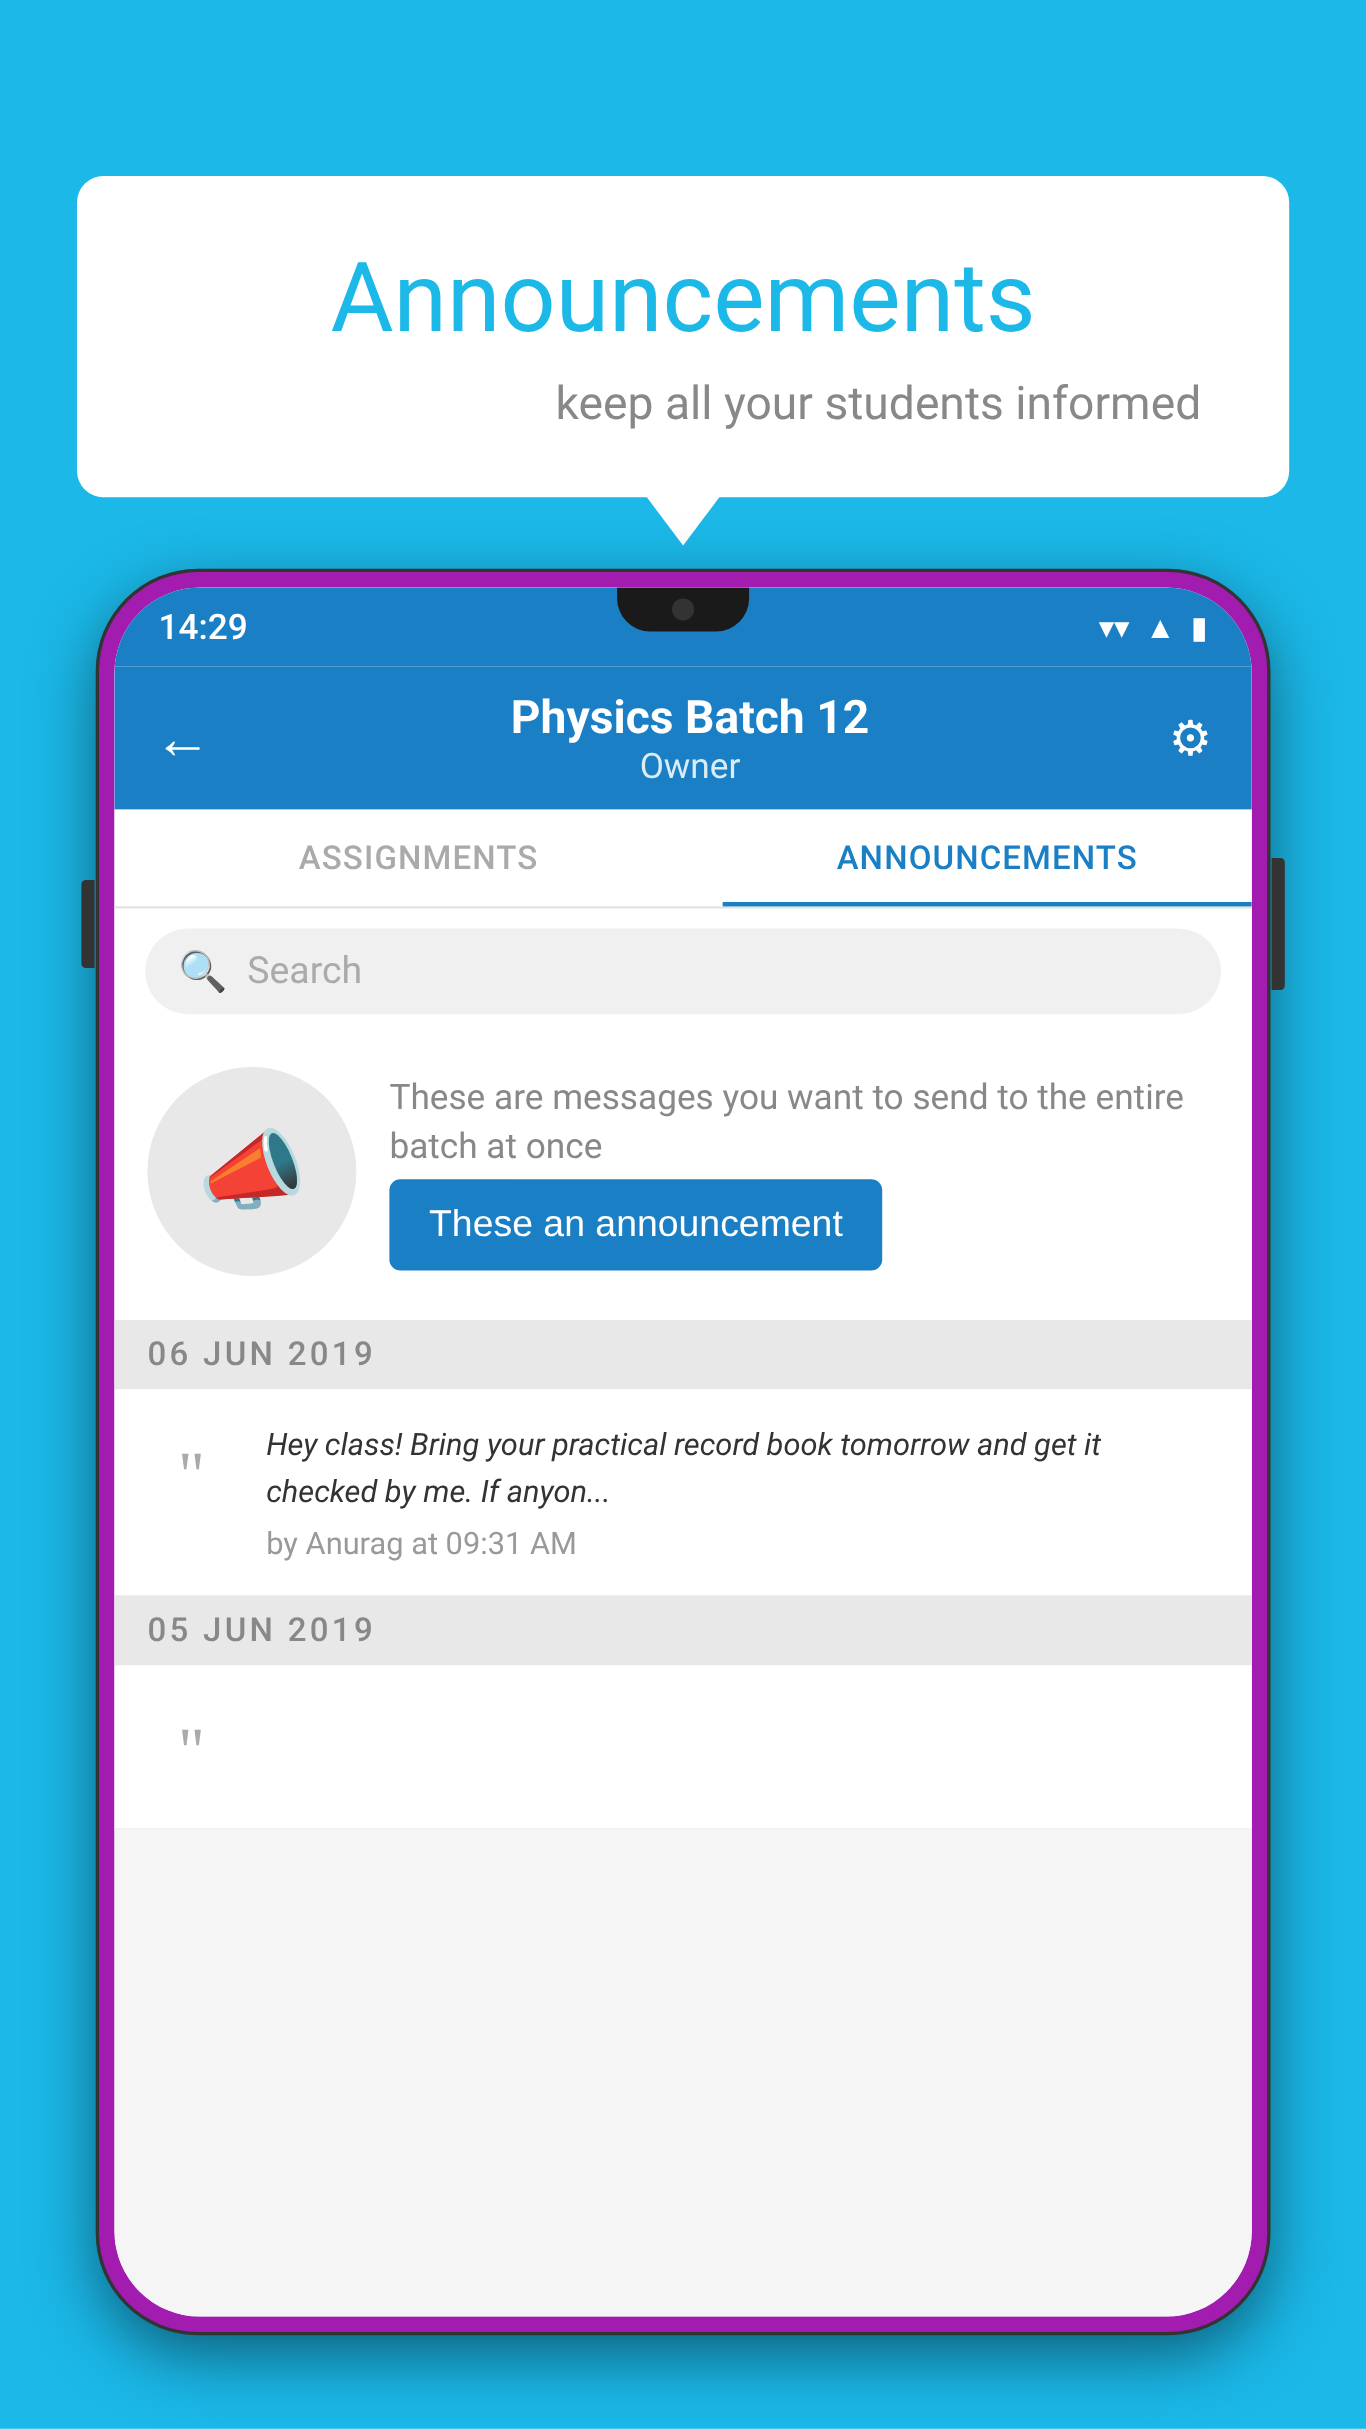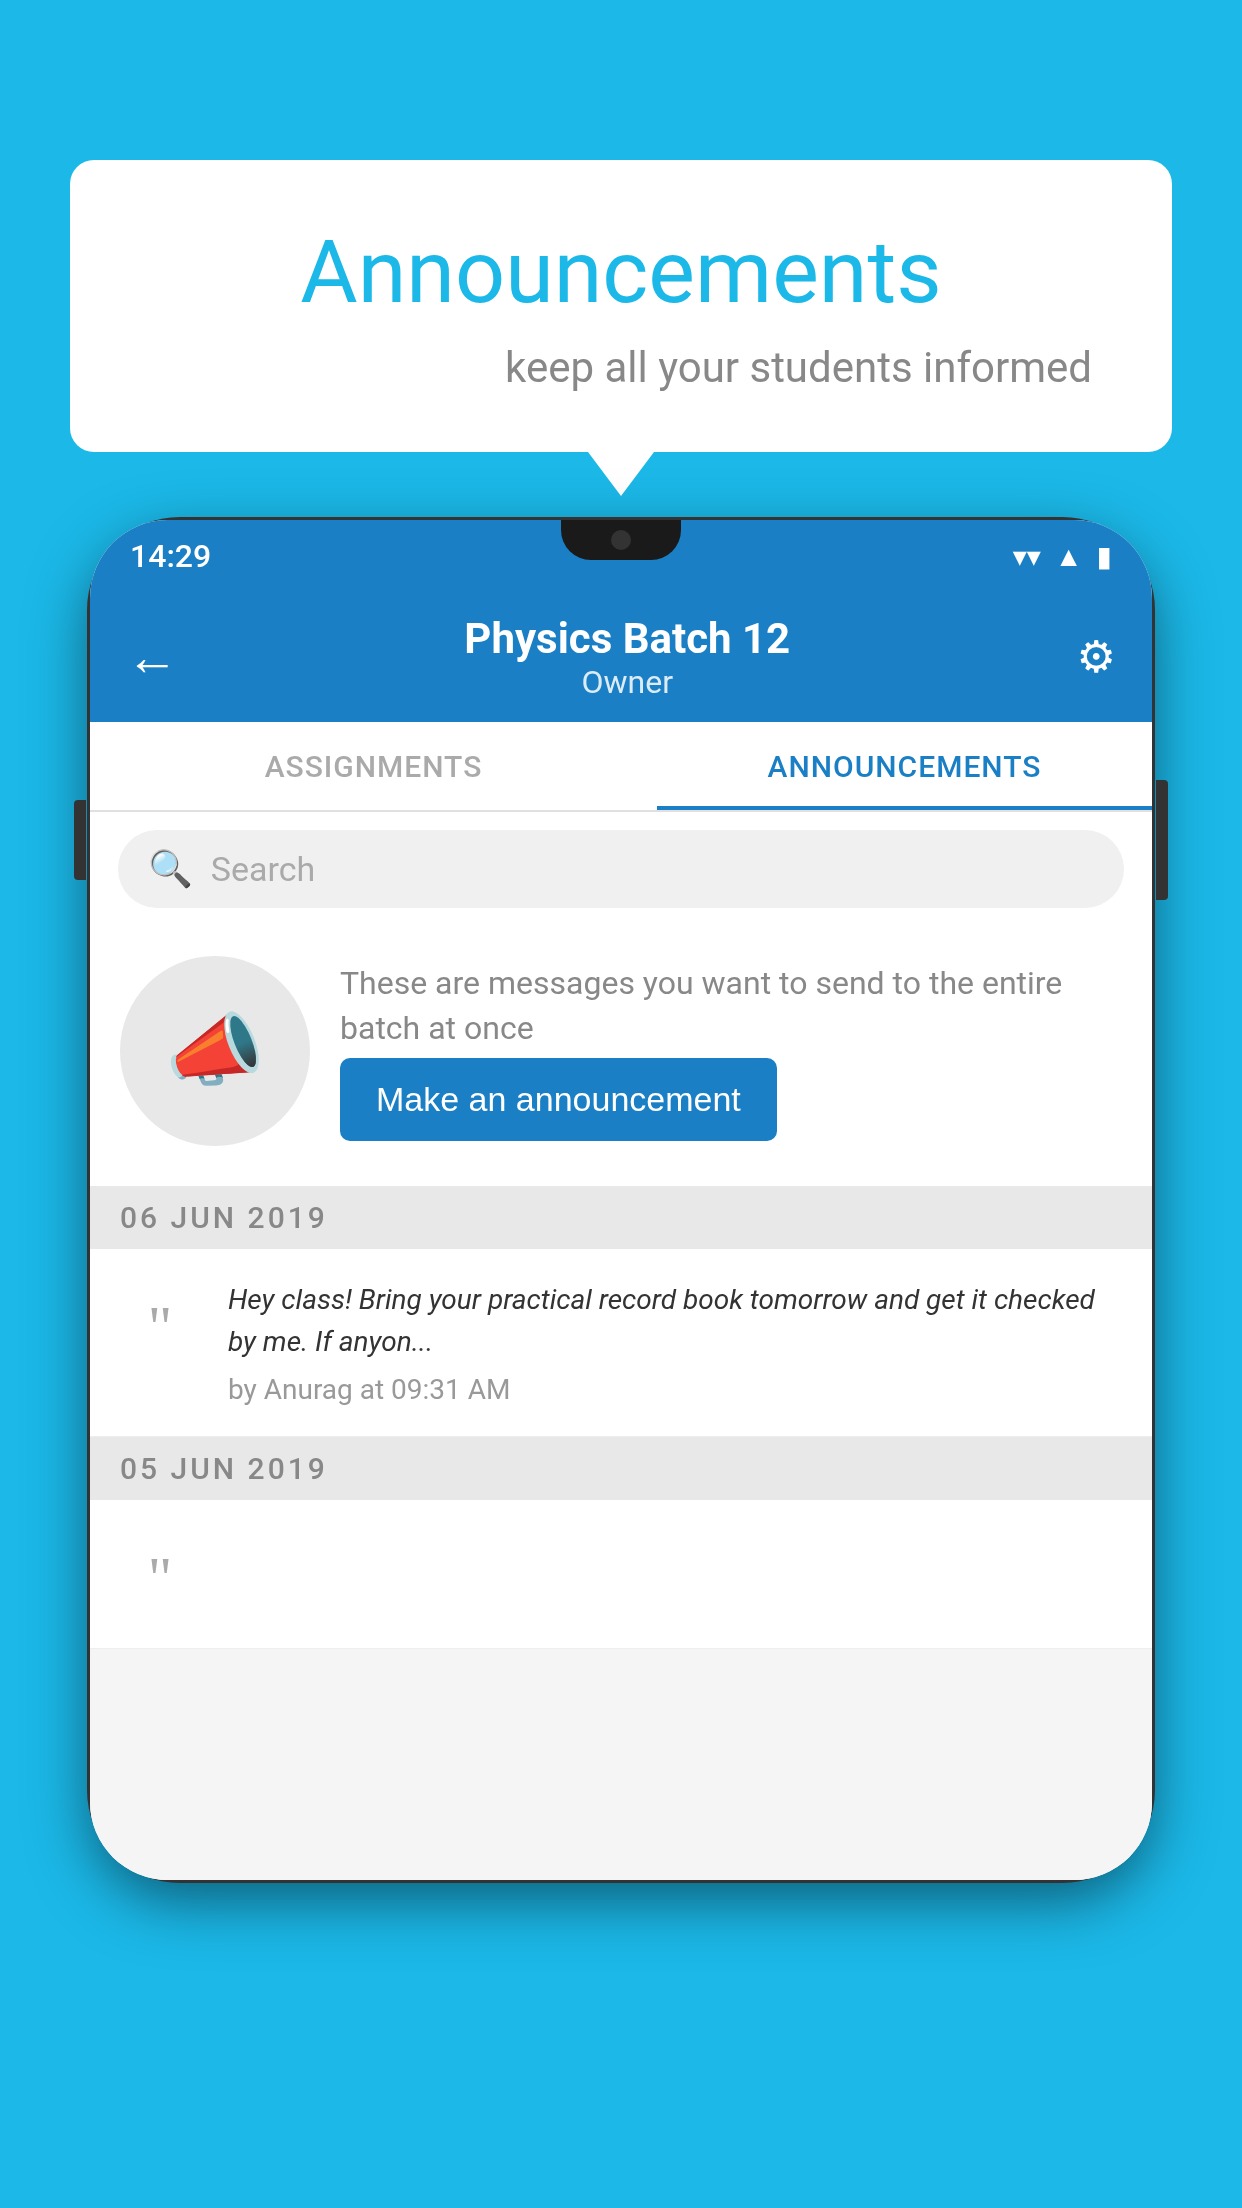--- a/index.html
+++ b/index.html
@@ -60,22 +60,23 @@
       position: absolute;
       top: 520px;
       left: 90px;
       right: 90px;
       bottom: 0;
     }
     .phone-outer {
       background: #a21caf;
       border-radius: 90px;
       width: 100%;
-      height: 1360px;
-      position: relative;
+      height: 1600px;
+      position: relative;
+      padding: 14px;
       box-shadow: 0 0 0 3px #333, 0 20px 60px rgba(0,0,0,0.5);
     }
     
     .phone-outer::before {
       content: '';
       position: absolute;
       left: -16px;
       top: 280px;
       width: 12px;
       height: 80px;
@@ -394,21 +395,21 @@
               <span class="search-text">Search</span>
             </div>
           </div>
 
           <div class="promo-section">
             <div class="promo-icon-circle">
               <span class="megaphone-icon">📣</span>
             </div>
             <div class="promo-right">
               <div class="promo-text">These are messages you want to send to the entire batch at once</div>
-              <button class="make-announcement-btn">Make an announcement</button>
+              <button class="make-announcement-btn">These an announcement</button>
             </div>
           </div>
 
           <div class="date-separator">06  JUN  2019</div>
 
           <div class="announcement-item">
             <div class="quote-icon-circle">
               <span class="quote-icon">"</span>
             </div>
             <div class="announcement-body">

